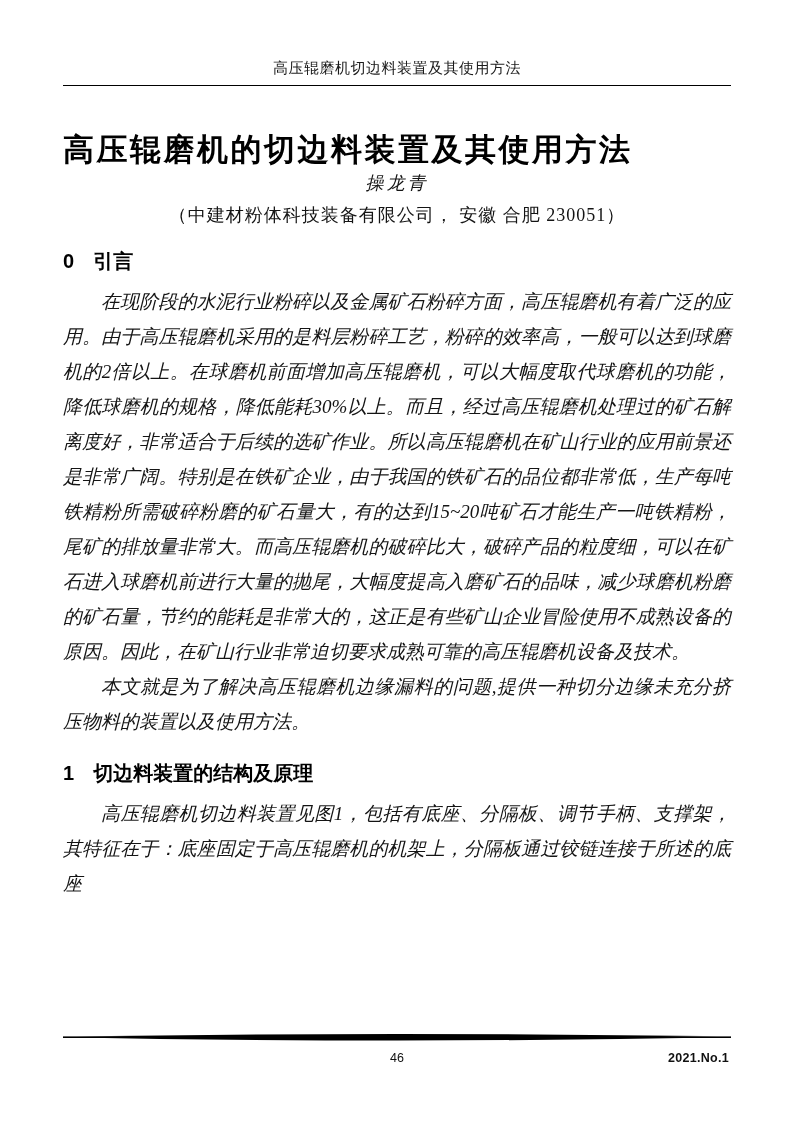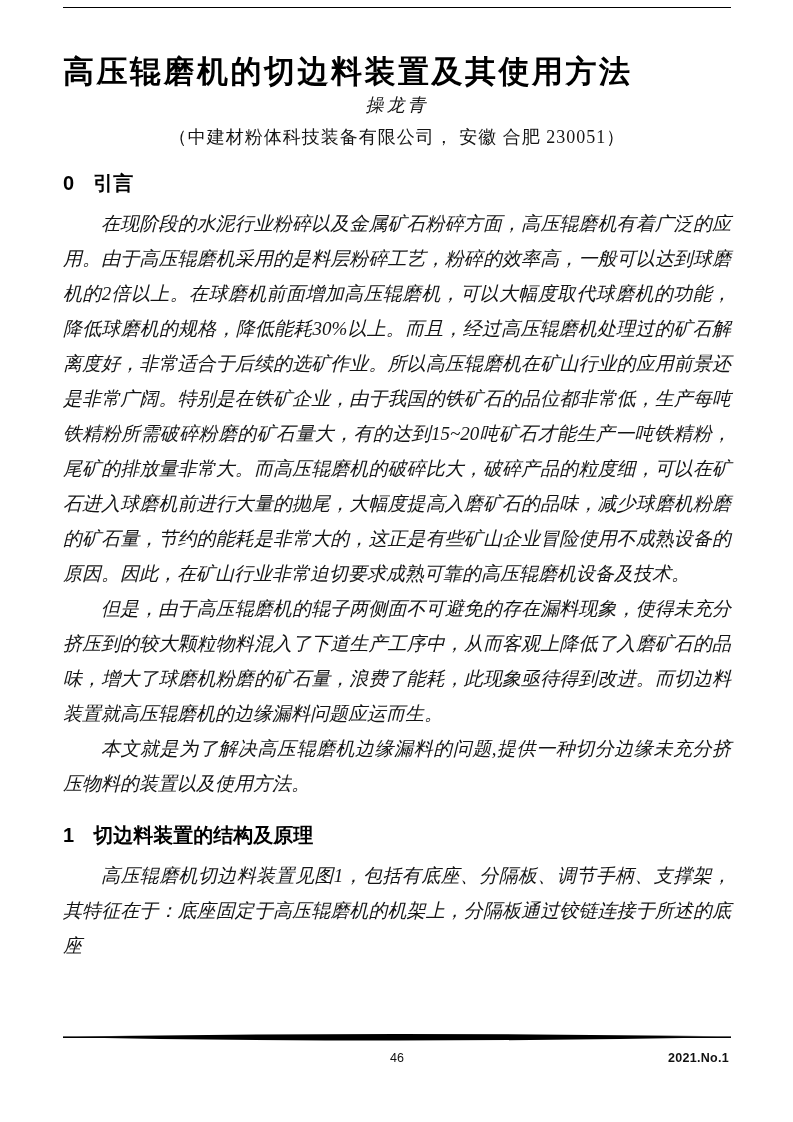--- a/index.html
+++ b/index.html
@@ -99,34 +99,34 @@
     font-weight: bold;
     letter-spacing: 0.3px;
   }
 </style>
 </head>
 <body>
 
 <div class="page">
   <div class="content">
 
+    <div class="running-title">高压辊磨机切边料装置及其使用方法</div>
     <div class="header-rule"></div>
 
     <h1 class="article-title">高压辊磨机的切边料装置及其使用方法</h1>
 
     <div class="author">操龙青</div>
 
     <div class="affiliation">（中建材粉体科技装备有限公司， 安徽 合肥 230051）</div>
 
     <section>
       <h2 class="section-heading">
         <span class="sec-num">0</span><span>引言</span>
       </h2>
       <p class="body-paragraph">在现阶段的水泥行业粉碎以及金属矿石粉碎方面，高压辊磨机有着广泛的应用。由于高压辊磨机采用的是料层粉碎工艺，粉碎的效率高，一般可以达到球磨机的2倍以上。在球磨机前面增加高压辊磨机，可以大幅度取代球磨机的功能，降低球磨机的规格，降低能耗30%以上。而且，经过高压辊磨机处理过的矿石解离度好，非常适合于后续的选矿作业。所以高压辊磨机在矿山行业的应用前景还是非常广阔。特别是在铁矿企业，由于我国的铁矿石的品位都非常低，生产每吨铁精粉所需破碎粉磨的矿石量大，有的达到15~20吨矿石才能生产一吨铁精粉，尾矿的排放量非常大。而高压辊磨机的破碎比大，破碎产品的粒度细，可以在矿石进入球磨机前进行大量的抛尾，大幅度提高入磨矿石的品味，减少球磨机粉磨的矿石量，节约的能耗是非常大的，这正是有些矿山企业冒险使用不成熟设备的原因。因此，在矿山行业非常迫切要求成熟可靠的高压辊磨机设备及技术。</p>
-      <p class="body-paragraph">但是，由于高压辊磨机的辊子两侧面不可避免的存在漏料现象，使得未充分挤压到的较大颗粒物料混入了下道生产工序中，从而客观上降低了入磨矿石的品味，增大了球磨机粉磨的矿石量，浪费了能耗，此现象亟待得到改进。而切边料装置就高压辊磨机的边缘漏料问题应运而生。</p>
       <p class="body-paragraph">本文就是为了解决高压辊磨机边缘漏料的问题,提供一种切分边缘未充分挤压物料的装置以及使用方法。</p>
     </section>
 
     <section>
       <h2 class="section-heading">
         <span class="sec-num">1</span><span>切边料装置的结构及原理</span>
       </h2>
       <p class="body-paragraph">高压辊磨机切边料装置见图1，包括有底座、分隔板、调节手柄、支撑架，其特征在于：底座固定于高压辊磨机的机架上，分隔板通过铰链连接于所述的底座</p>
     </section>
 

